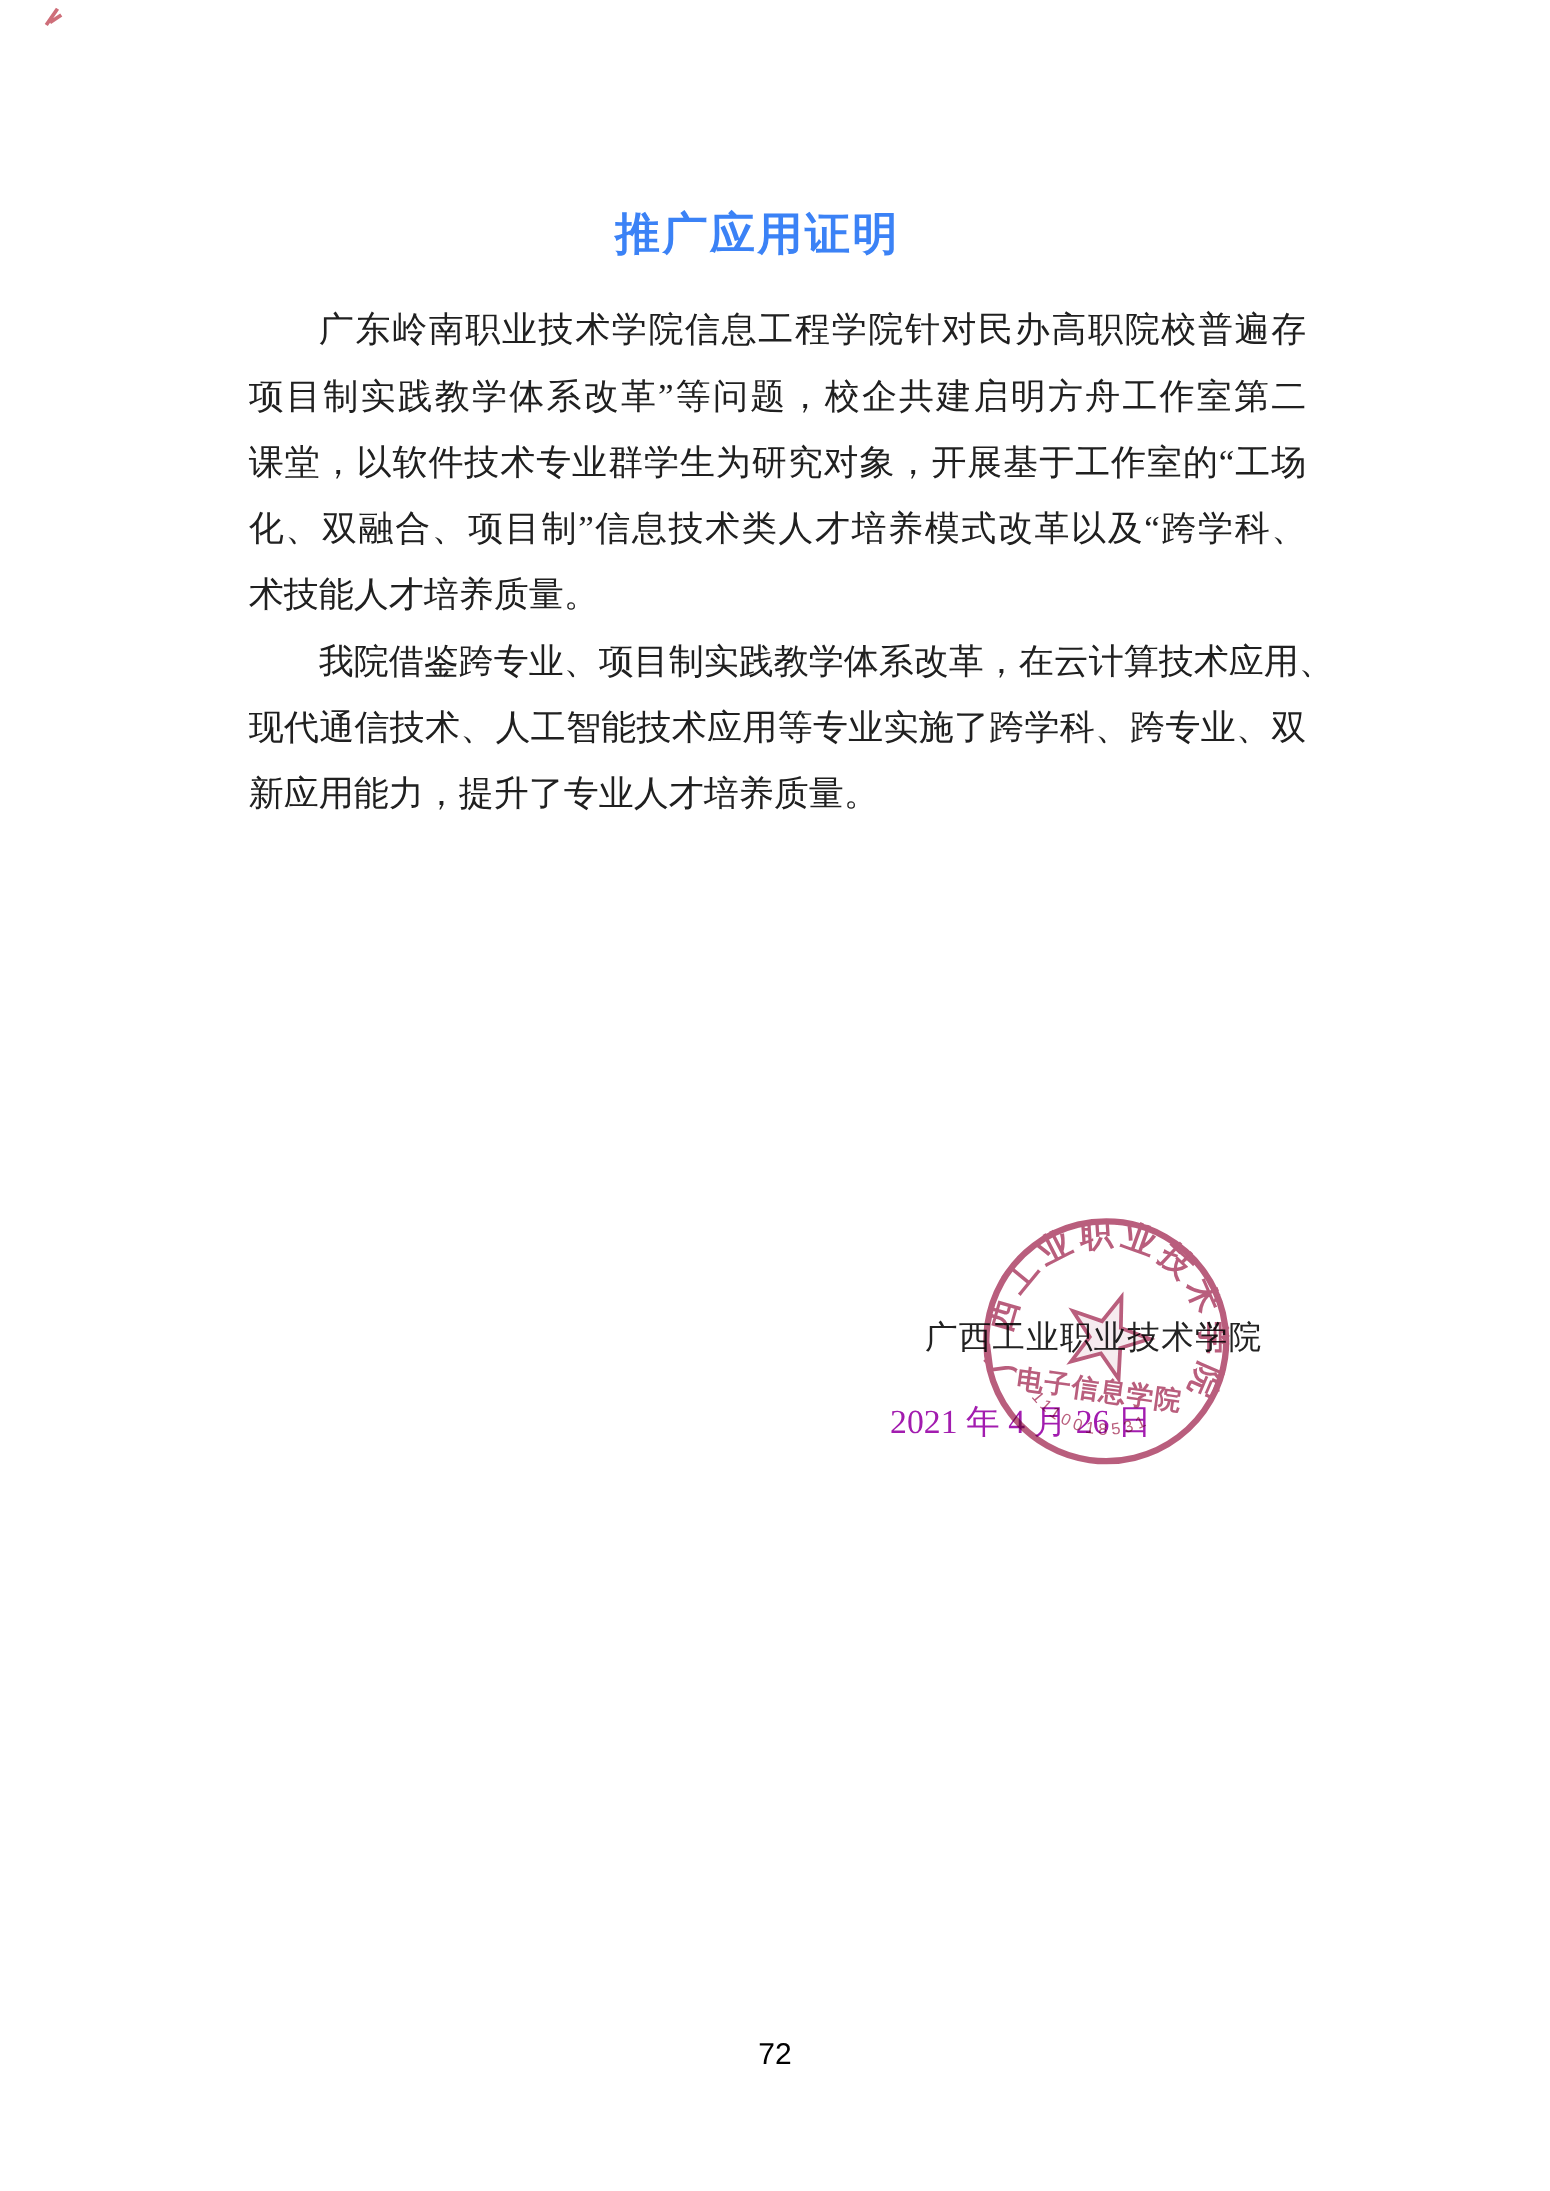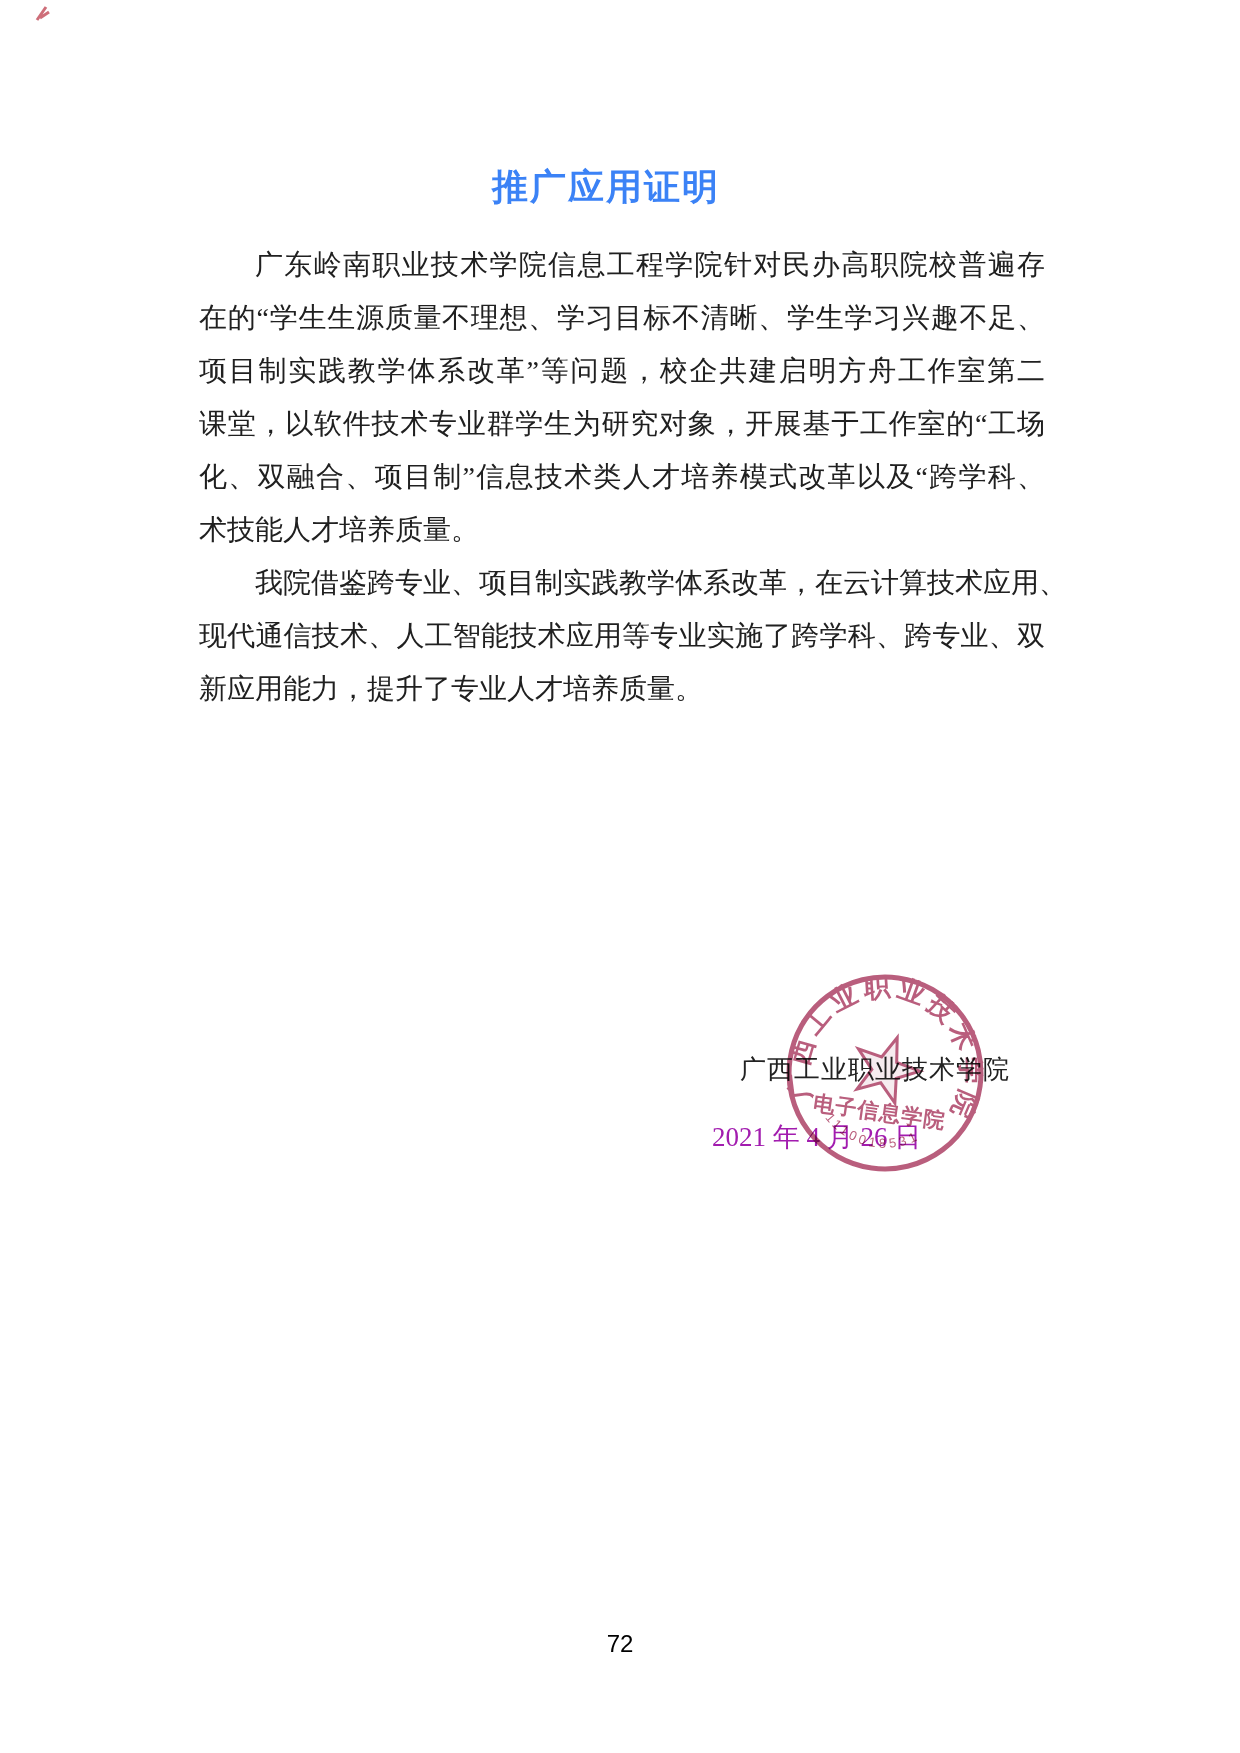--- a/index.html
+++ b/index.html
@@ -96,21 +96,20 @@
 <div class="page">
 
   <svg class="corner-artifact" viewBox="0 0 20 20">
     <path d="M3 16 L12 3 M6 14 L15 8" stroke="#c24a58" stroke-width="3" fill="none" opacity="0.8"></path>
   </svg>
 
   <div class="doc-title">推广应用证明</div>
 
   <div class="body-block">
     <div class="line indent">广东岭南职业技术学院信息工程学院针对民办高职院校普遍存</div>
-    <div class="line">在的“学生生源质量不理想、学习目标不清晰、学生学习兴趣不足、</div>
     <div class="line">项目制实践教学体系改革”等问题，校企共建启明方舟工作室第二</div>
     <div class="line">课堂，以软件技术专业群学生为研究对象，开展基于工作室的“工场</div>
     <div class="line">化、双融合、项目制”信息技术类人才培养模式改革以及“跨学科、</div>
     <div class="line last">术技能人才培养质量。</div>
     <div class="line indent">我院借鉴跨专业、项目制实践教学体系改革，在云计算技术应用、</div>
     <div class="line">现代通信技术、人工智能技术应用等专业实施了跨学科、跨专业、双</div>
     <div class="line last">新应用能力，提升了专业人才培养质量。</div>
   </div>
 
   <div class="signature">广西工业职业技术学院</div>

